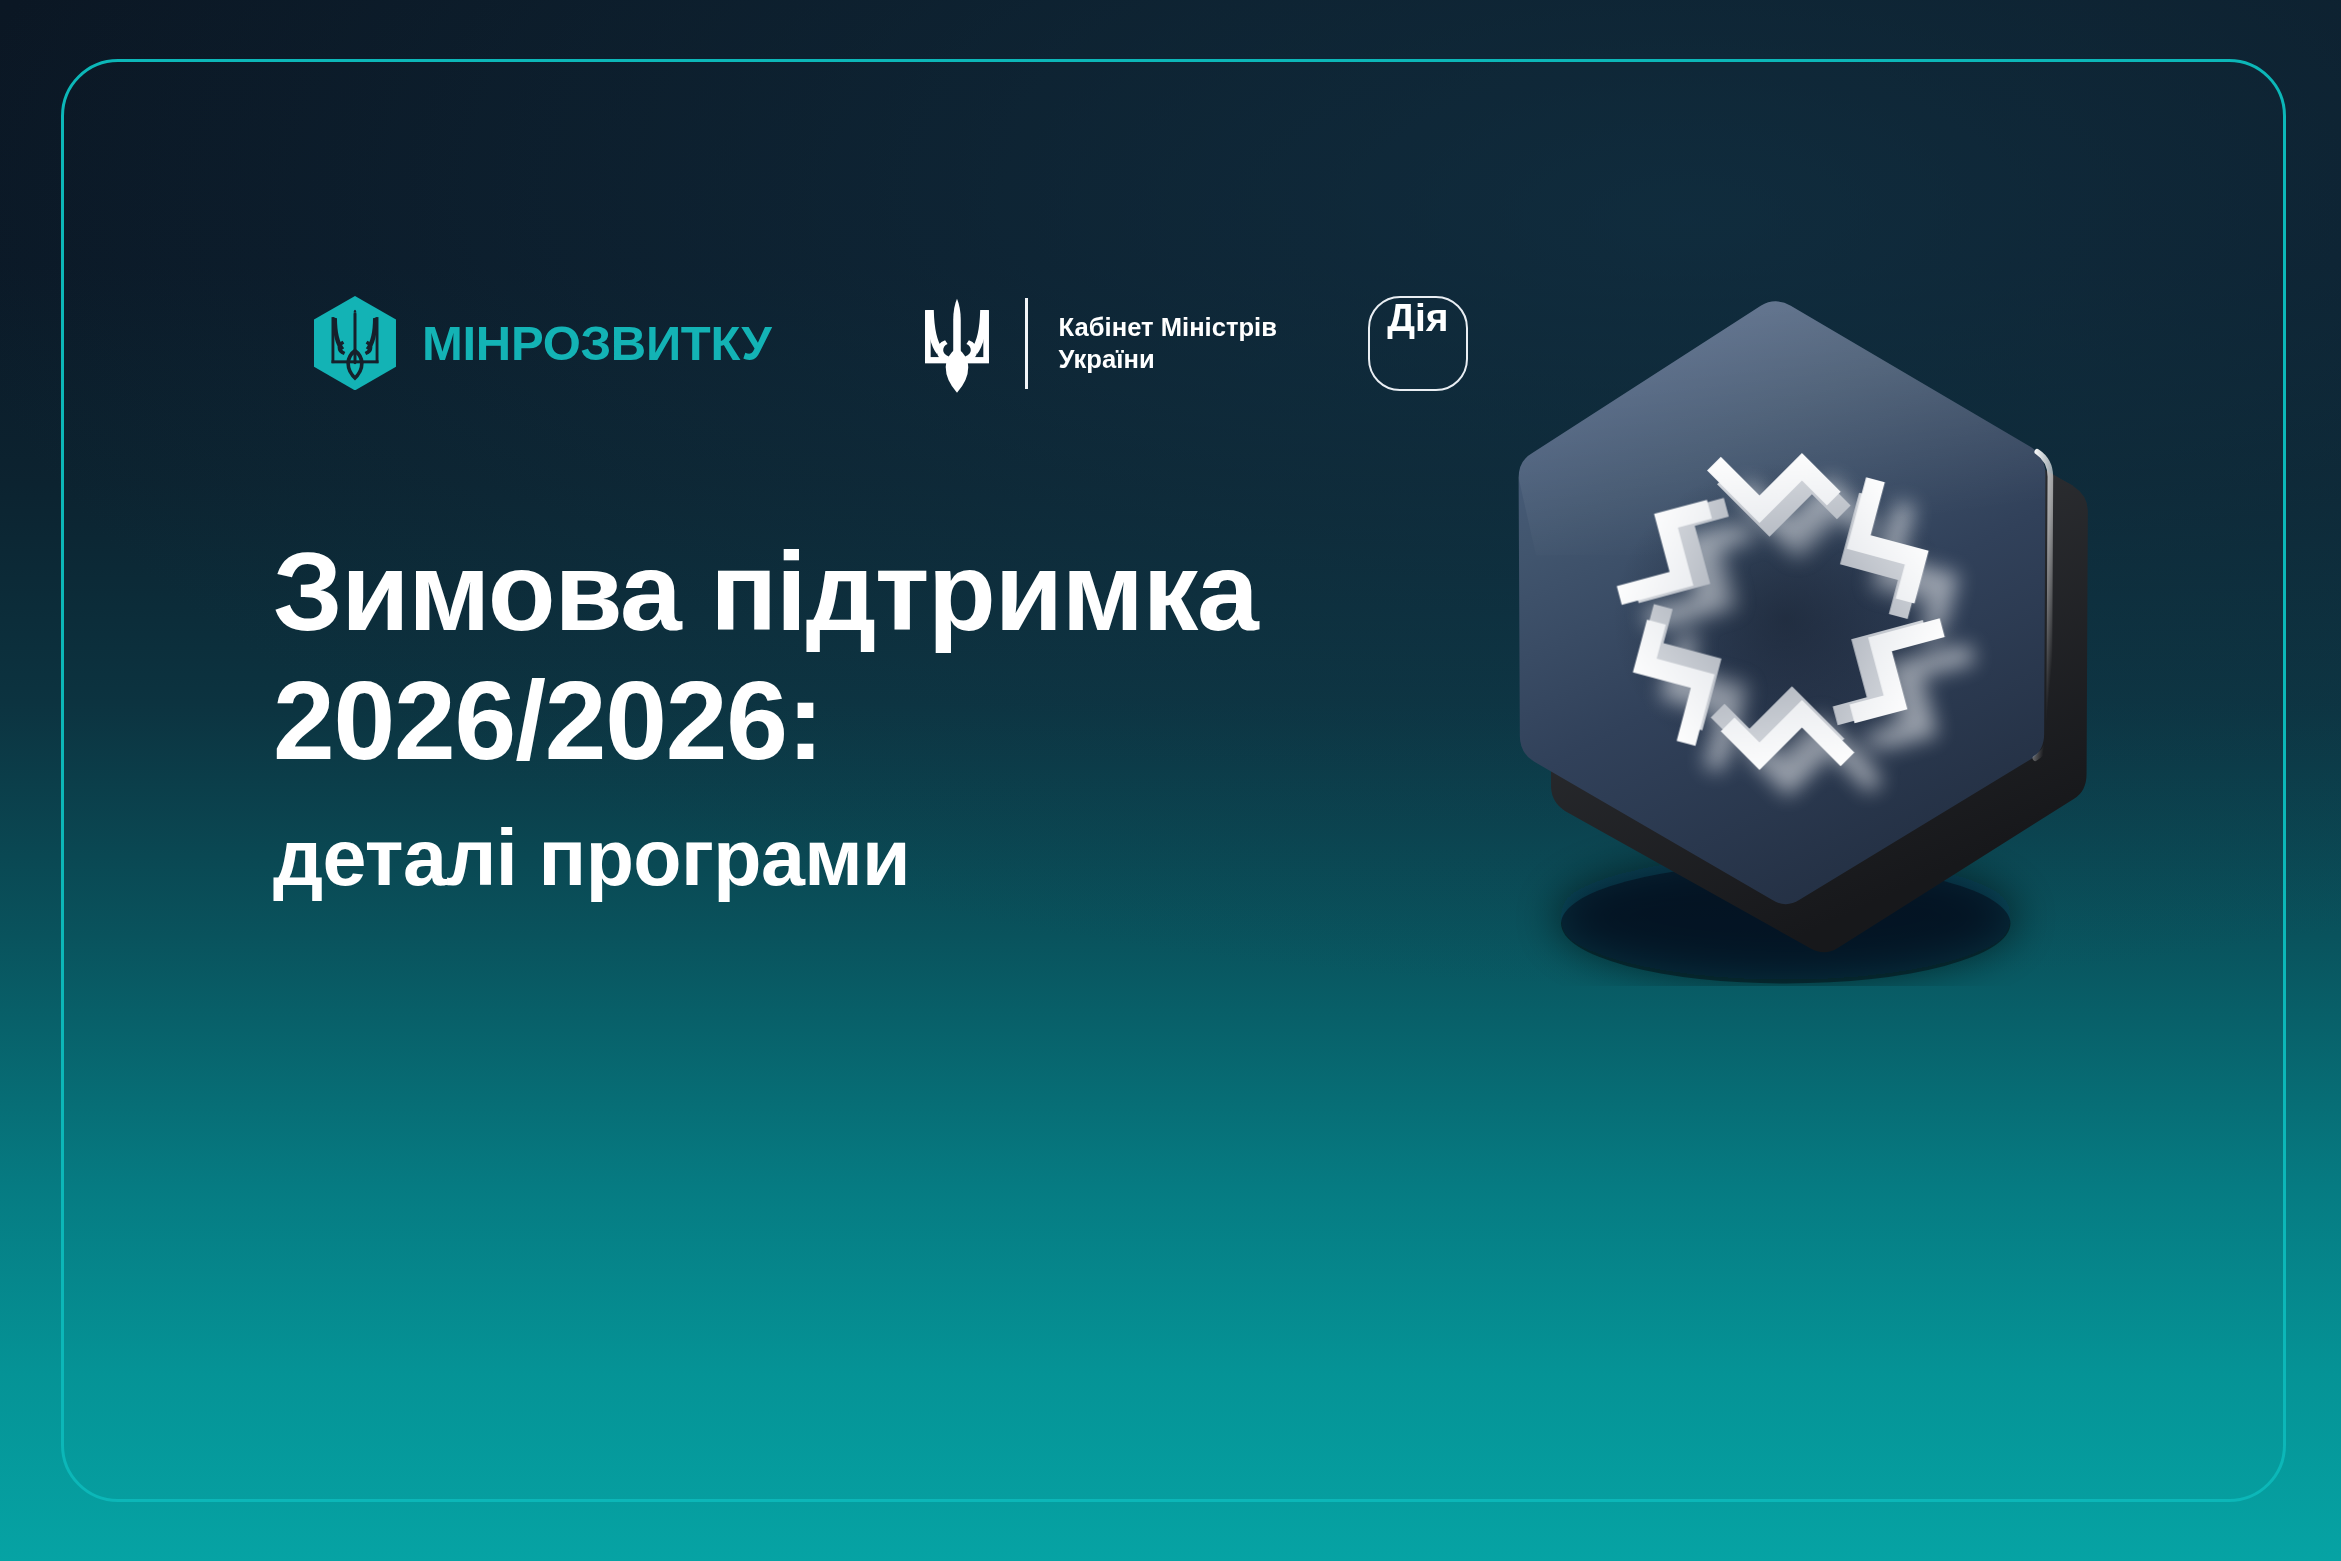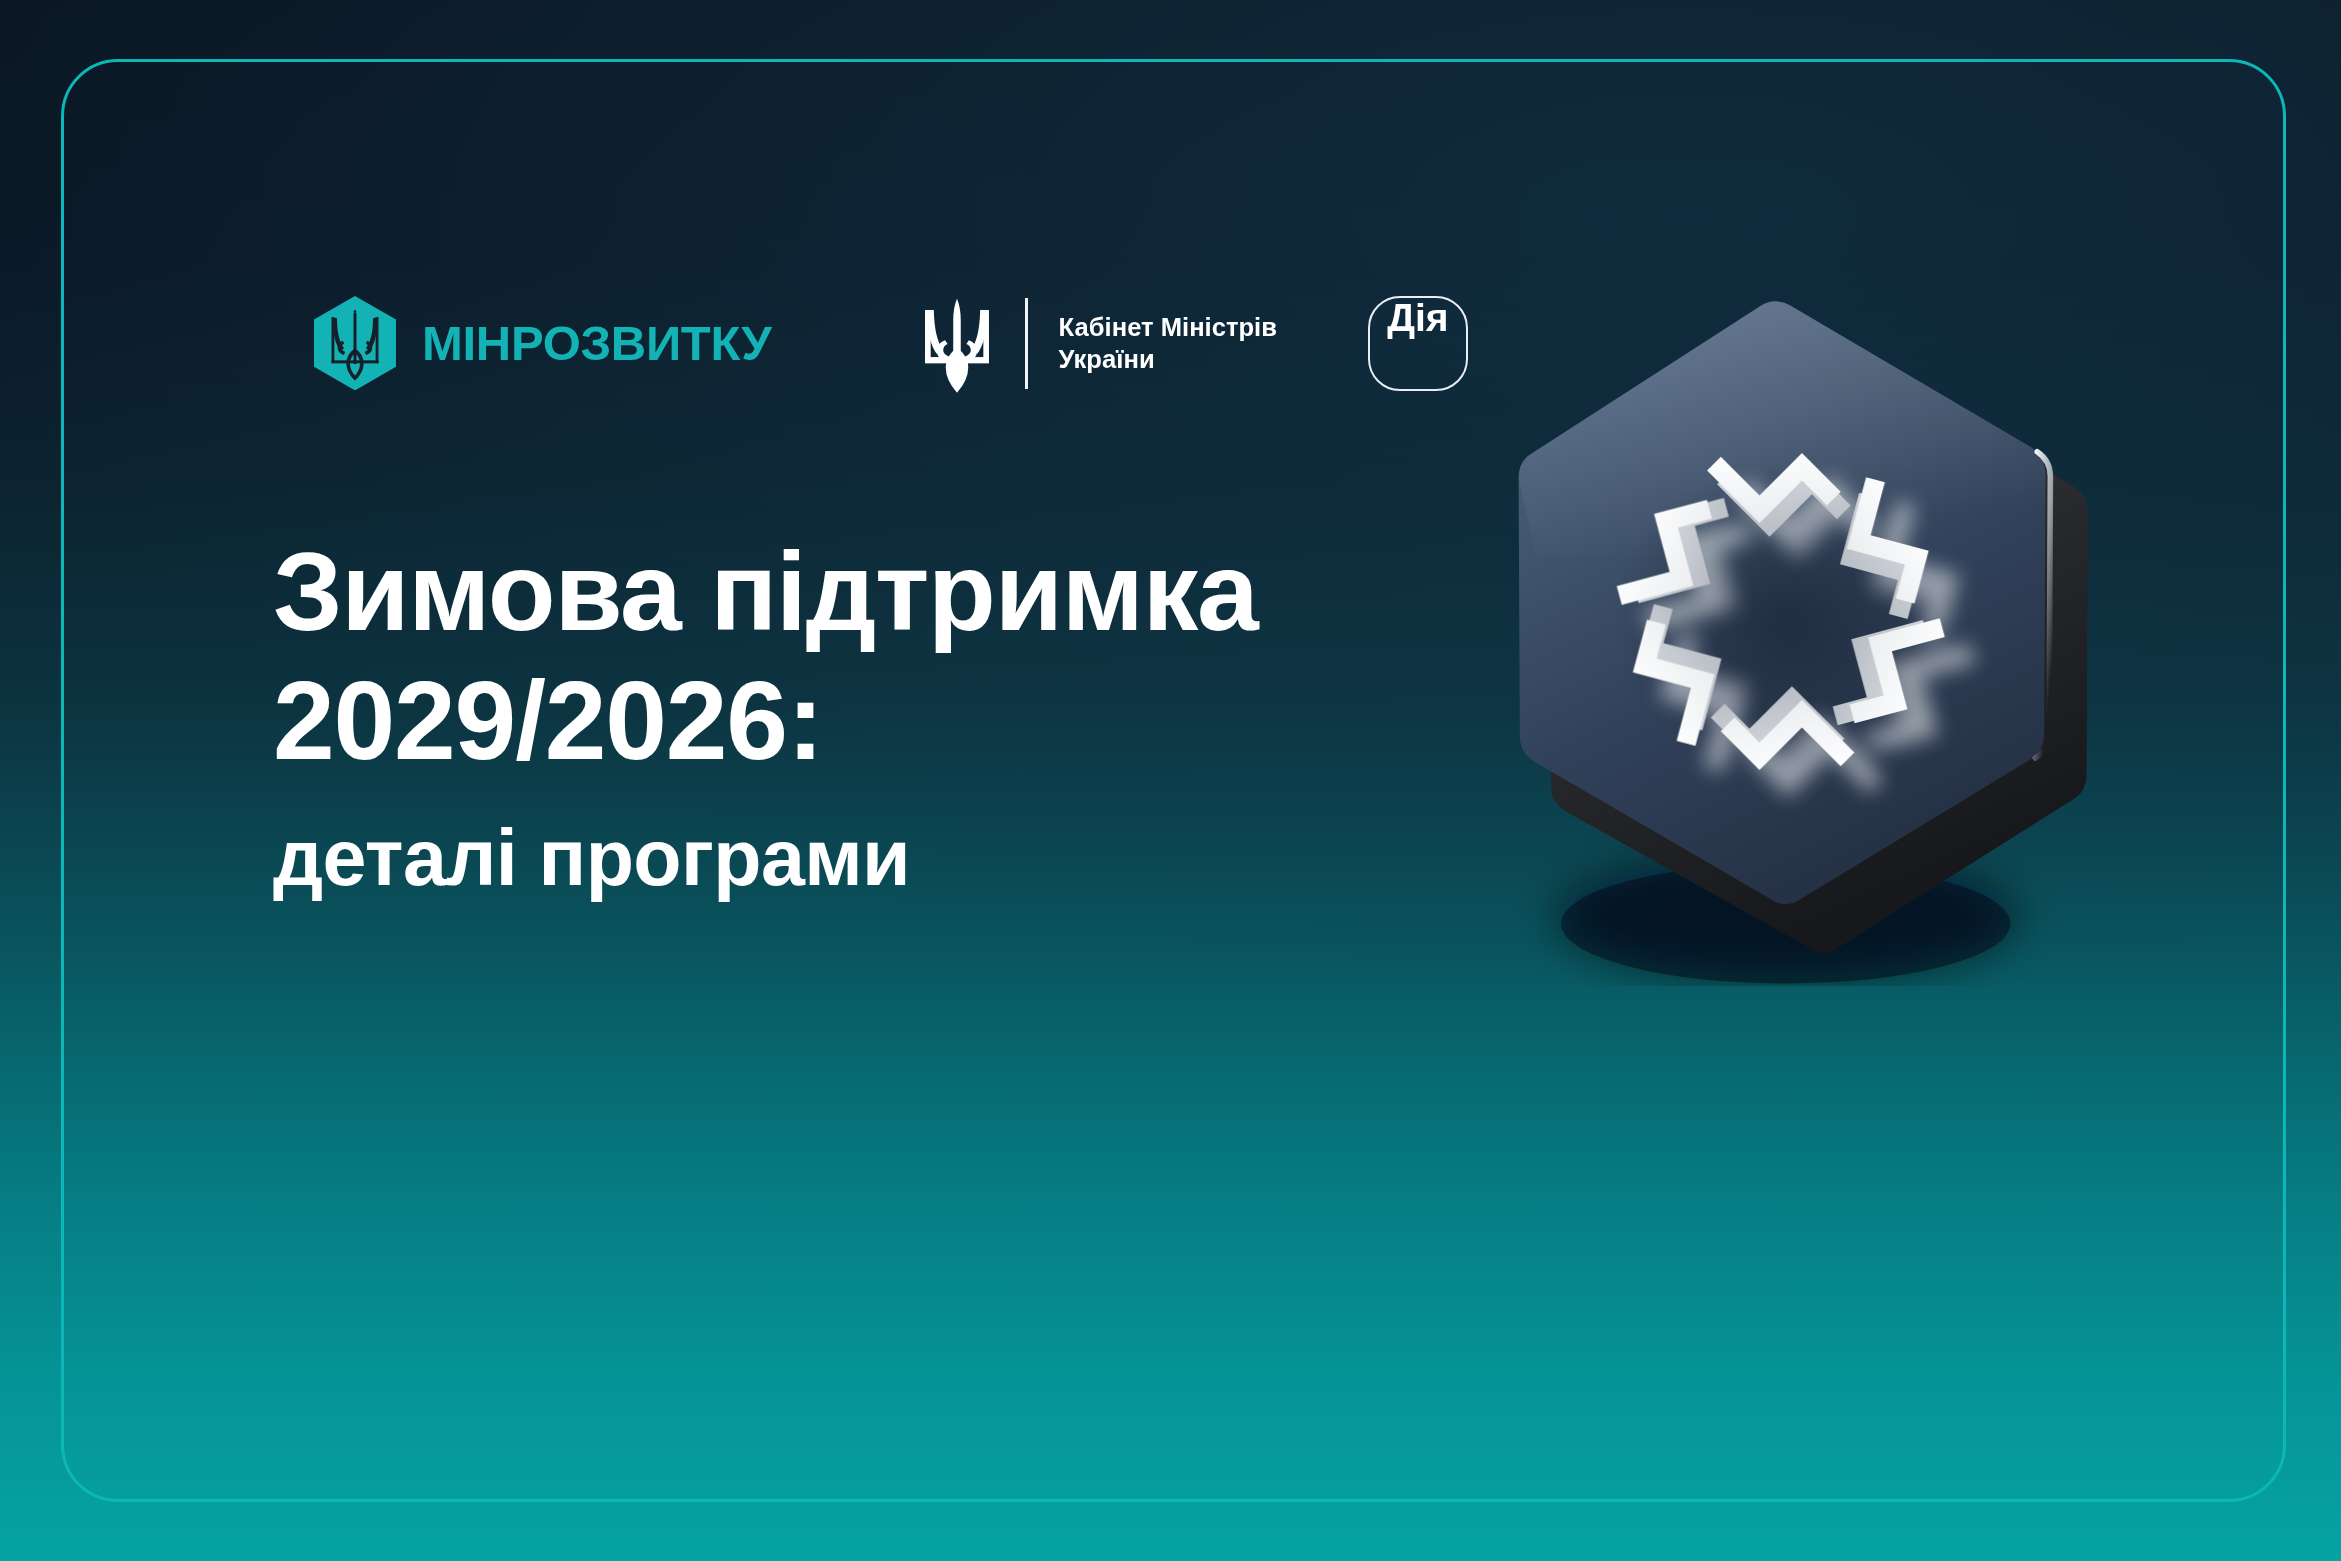--- a/index.html
+++ b/index.html
@@ -206,21 +206,21 @@
 
     <div class="diia">
       <span class="diia-word">Дія</span>
     </div>
 
   </div>
 
   <div class="headline">
     <h1>
       <span>Зимова підтримка</span><br>
-      <span>2029/2026:</span>
+      <span>2026/2026:</span>
     </h1>
     <span class="sub">деталі програми</span>
   </div>
 
   <div class="badge3d">
     <svg viewBox="0 0 1180 1160" xmlns="http://www.w3.org/2000/svg" aria-hidden="true">
       <defs>
         <linearGradient id="faceGrad" x1="0.28" y1="0.02" x2="0.72" y2="1">
           <stop offset="0" stop-color="#4b6080"></stop>
           <stop offset="0.22" stop-color="#42566f"></stop>

